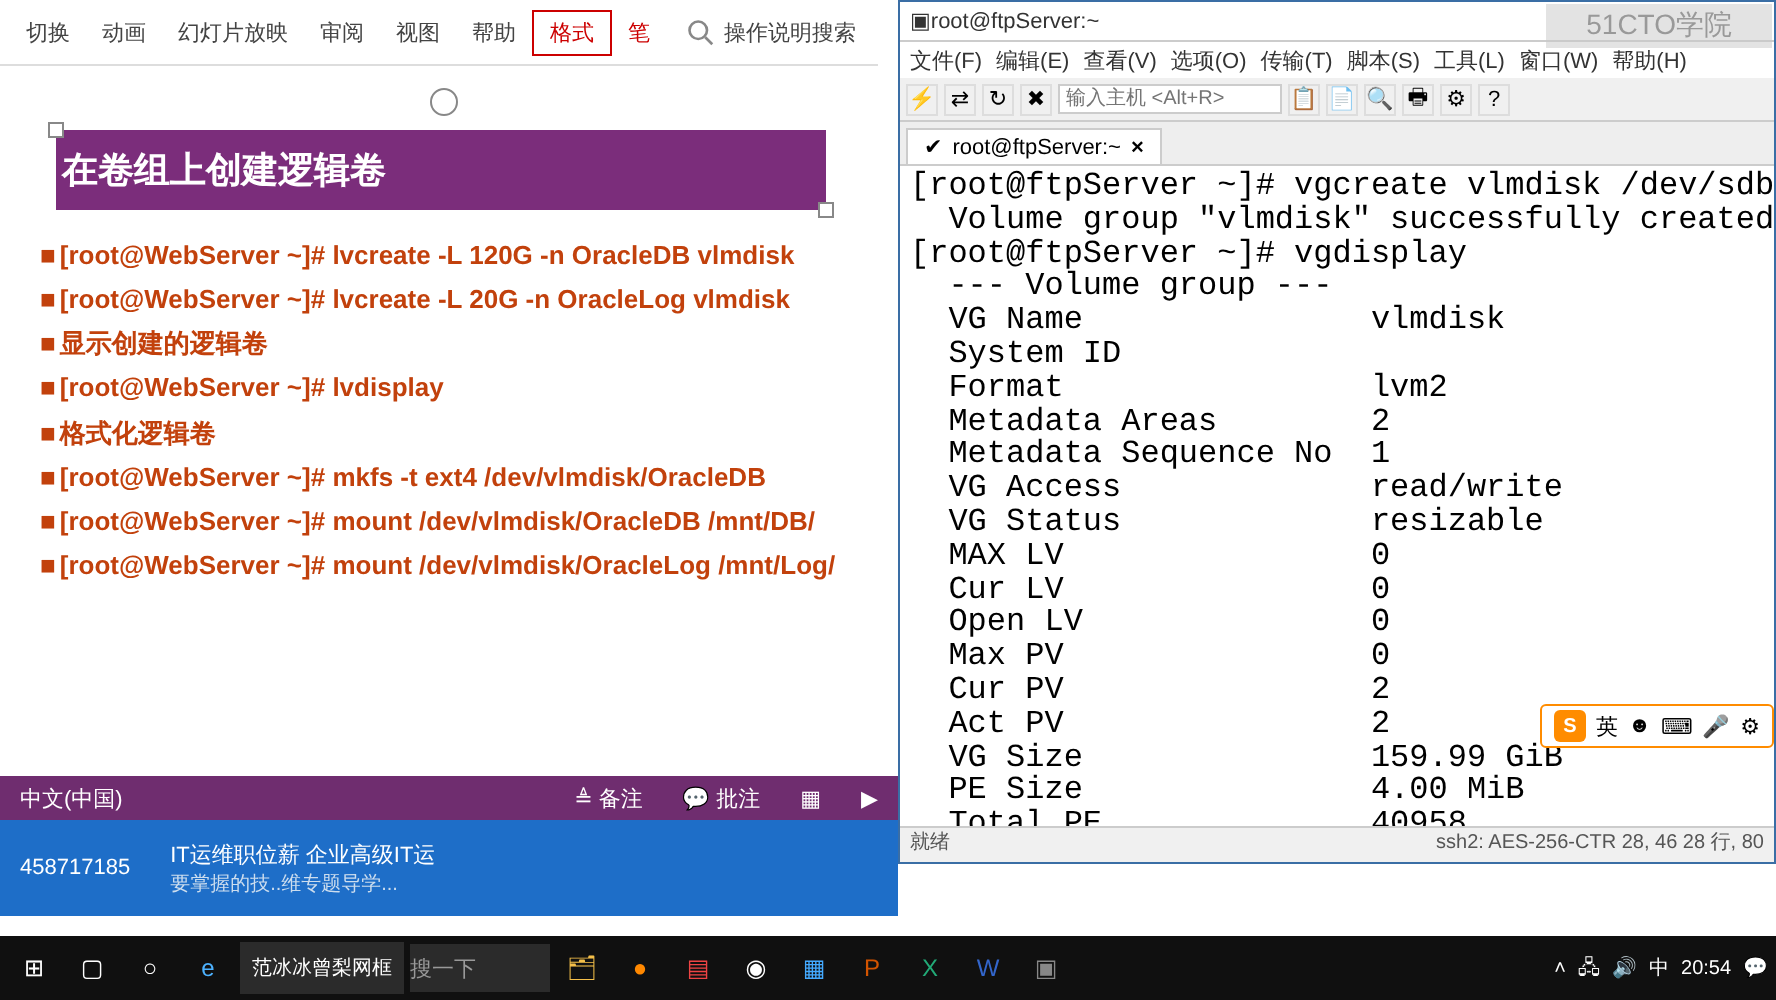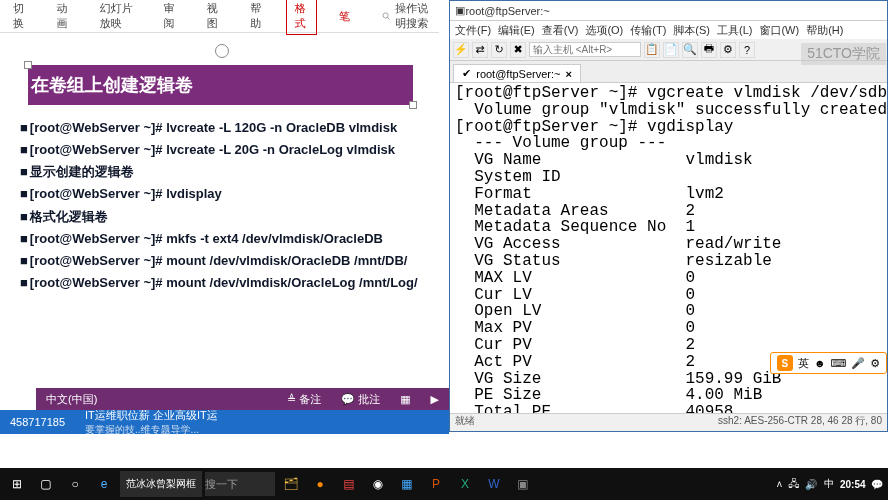--- a/index.html
+++ b/index.html
@@ -1,61 +1,61 @@
 <!DOCTYPE html>
 <html><head>
 <meta charset="utf-8">
 <style>
 * { margin: 0; padding: 0; box-sizing: border-box; }
 body { width: 888px; height: 500px; overflow: hidden; font-family: "Microsoft YaHei", Arial, sans-serif; background: #fff; position: relative; }
 
 
-.ppt-ribbon { position: absolute; top: 0; left: 0; right: 449px; height: 33px; background: #fff; border-bottom: 1px solid #ddd; display: flex; align-items: center; font-size: 11px; color: #444; padding: 5px 5px; gap: 14px; }
+.ppt-ribbon { position: absolute; top: 0; left: 0; right: 449px; height: 33px; background: #fff; border-bottom: 1px solid #ddd; display: flex; align-items: center; font-size: 11px; color: #444; padding: 5px 5px; gap: 0; }
 .ppt-ribbon .tab { padding: 3px 8px; cursor: pointer; }
 .ppt-ribbon .tab.active-red { color: #c00; }
 .ppt-ribbon .tab.boxed { border: 1px solid #c00; color: #c00; }
 .ppt-ribbon .icon-area { margin-left: 10px; display: flex; gap: 5px; align-items: center; }
 .search-icon-svg { width: 14px; height: 14px; }
 
 .slide-title-bar { position: absolute; top: 65px; left: 28px; width: 385px; height: 40px; background: #7b2d7b; color: #fff; display: flex; align-items: center; font-size: 18px; font-weight: bold; padding-left: 3px; }
 .slide-title-bar::before, .slide-title-bar::after { content:""; position:absolute; width:6px; height:6px; background:#fff; border:1px solid #888; }
 .slide-title-bar::before { top:-4px; left:-4px; }
 .slide-title-bar::after { bottom:-4px; right:-4px; }
 .rot-handle { position:absolute; top: 44px; left: 215px; width:14px; height:14px; border:1px solid #888; border-radius:50%; }
 
-.slide-body { position: absolute; top: 118px; left: 20px; width: 415px; font-size: 13px; line-height: 1.55; color: #0f172a; font-weight: bold; }
+.slide-body { position: absolute; top: 118px; left: 20px; width: 415px; font-size: 13px; line-height: 1.55; color: #c2410c; font-weight: bold; }
 .slide-body .line { margin-bottom: 2px; }
 .slide-body .cn { font-size: 13px; }
 .bullet::before { content: "■"; margin-right: 2px; }
 
 
 .term-window { position: absolute; top: 0; left: 449px; right: 0; bottom: 68px; background: #fff; border: 1px solid #3a6ea5; display: flex; flex-direction: column; }
 .term-titlebar { height: 20px; background: #fff; border-bottom: 1px solid #ccc; font-size: 11px; display: flex; align-items: center; padding: 0 5px; color: #333; }
 .term-menubar { height: 18px; font-size: 11px; display: flex; align-items: center; gap: 7px; padding: 0 5px; color: #333; }
 .term-toolbar { height: 22px; background: #f0f0f0; border-bottom: 1px solid #ccc; display: flex; align-items: center; gap: 3px; padding: 0 3px; font-size: 11px; }
 .term-toolbar .tb-btn { width: 16px; height: 16px; display:inline-flex; align-items:center; justify-content:center; border: 1px solid #ddd; }
 .term-toolbar input { font-size: 10px; padding: 1px 3px; width: 112px; border: 1px solid #ccc; }
 .term-tabs { height: 22px; background: #eee; border-bottom: 1px solid #ccc; display: flex; align-items: flex-end; }
 .term-tab { padding: 2px 8px 2px 8px; font-size: 11px; background: #fff; border: 1px solid #ccc; border-bottom: none; margin-left: 3px; display:flex; align-items:center; gap:5px; }
 .term-tab .x { font-weight: bold; cursor:pointer; }
 .term-content { flex: 1; background: #fff; font-family: "Consolas", "Courier New", monospace; font-size: 16px; line-height: 1.05; padding: 2px 5px; color: #000; white-space: pre; overflow: hidden; }
 .term-status { height: 18px; background: #f0f0f0; border-top: 1px solid #ccc; font-size: 10px; display: flex; align-items: flex-start; justify-content: space-between; padding: 0 5px; color: #555; }
 .ppt-status { height: 22px; background: #6f2d6f; color: #fff; font-size: 11px; display:flex; align-items:center; padding:0 10px; gap: 20px; }
-.blue-strip { position: absolute; left:0; right: 439px; top: 410px; height: 24px; background: #1e6ec8; color: #fff; font-size: 11px; padding: 3px 10px; display:flex; gap: 20px; align-items:center; }
+.blue-strip { position: absolute; left:0; right: 439px; top: 410px; height: 48px; background: #1e6ec8; color: #fff; font-size: 11px; padding: 3px 10px; display:flex; gap: 20px; align-items:center; }
 .blue-strip .small { font-size: 10px; color: #cde; }
 
 .taskbar { position: absolute; left:0; right:0; bottom:0; height: 32px; background: #101010; display: flex; align-items:center; padding: 0 4px; gap: 3px; }
 .taskbar .tb-item { width: 26px; height: 26px; display:flex; align-items:center; justify-content:center; font-size:12px; color:#fff; }
 .taskbar .search-box { height: 24px; background: #2b2b2b; color: #999; font-size: 11px; padding: 0 0; display:flex; align-items:center; width: 70px; }
 .taskbar .tray { margin-left:auto; display:flex; align-items:center; gap:6px; color:#fff; font-size:10px; }
-.tray .clock { text-align:center; line-height:1.1;font-weight:bold; }
+.tray .clock { text-align:center; line-height:1.1; }
 
 .sogou-bubble { position: absolute; right: 1px; top: 352px; background: #fff; border: 1px solid #ff8c00; border-radius: 3px; padding: 2px 6px; font-size: 11px; display:flex; align-items:center; gap:5px; }
 .sogou-bubble .logo { width: 16px; height: 16px; background: #ff8c00; border-radius:3px; color:#fff; display:flex; align-items:center; justify-content:center; font-weight:bold; font-size:10px; }
-.logo-51cto { position:absolute; top: 2px; right: 2px; font-size: 14px; color: #999; background: rgba(200,200,200,0.5); padding: 2px 6px; font-family: Arial; margin-top: 41px; }
+.logo-51cto { position:absolute; top: 2px; right: 2px; font-size: 14px; color: #999; background: rgba(200,200,200,0.5); padding: 2px 20px; font-family: Arial; }
 </style>
 </head>
 <body>
 
 <div class="ppt-ribbon">
   <span class="tab">切换</span>
   <span class="tab">动画</span>
   <span class="tab">幻灯片放映</span>
   <span class="tab">审阅</span>
   <span class="tab">视图</span>
@@ -149,21 +149,21 @@
   Logical volume "OracleDB" created.
 [root@ftpServer ~]# lvcreate -L 40G -n Oracle vlmdisk</div>
   <div class="term-status">
     <span>就绪</span>
     <span>ssh2: AES-256-CTR    28, 46  28 行, 80</span>
   </div>
 </div>
 
 <div class="logo-51cto">51CTO学院</div>
 
-<div class="ppt-status" style="position:absolute; left:0; top:388px; right:439px;margin-left:36px;">
+<div class="ppt-status" style="position:absolute; left:0; top:388px; right:439px;">
   <span>中文(中国)</span>
   <span style="margin-left:auto">≜ <span>备注</span></span>
   <span>💬 <span>批注</span></span>
   <span>▦</span>
   <span>▶</span>
 </div>
 
 <div class="blue-strip">
   <span>458717185</span>
   <div>

